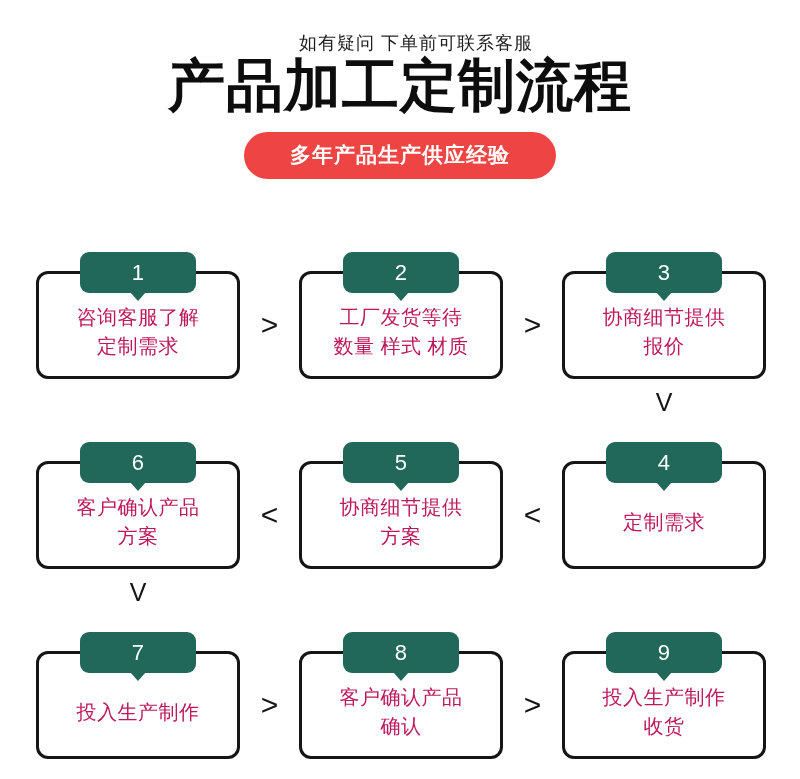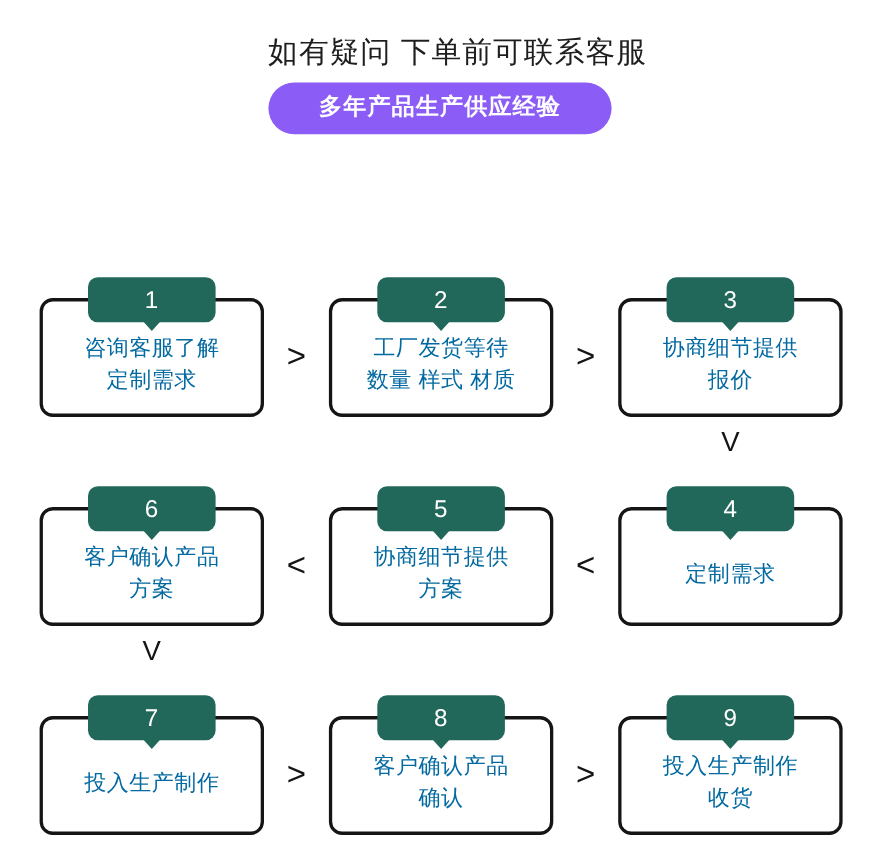--- a/index.html
+++ b/index.html
@@ -16,44 +16,44 @@
     position: relative;
   }
 
   
   .header {
     width: 800px;
     padding-top: 34px;
     text-align: center;
   }
   .subtitle {
-    font-size: 27px;
+    font-size: 18px;
     font-weight: 400;
     letter-spacing: 1px;
     color: #1e1e1e;
     line-height: 1;
-    margin: 0 0 14px 0;
+    margin: 0 0 4px 0;
     padding-left: 32px;
   }
   .main-title {
     font-size: 57px;
     font-weight: 700;
     letter-spacing: 1px;
     color: #0d0d0d;
     line-height: 1.05;
     margin: 0 0 16px 0;
     white-space: nowrap;
   }
   .banner-wrap {
     display: flex;
     justify-content: center;
   }
   .banner {
     display: inline-block;
-    background: #8b5cf6;
+    background: #ef4444;
     color: #ffffff;
     font-size: 21px;
     font-weight: 700;
     letter-spacing: 1px;
     border-radius: 26px;
     padding: 11px 46px 12px 46px;
     line-height: 1.15;
     text-align: right;
   }
 
@@ -101,21 +101,21 @@
     top: 0;
     width: 100%;
     height: 100%;
     display: flex;
     align-items: center;
     justify-content: center;
     text-align: center;
     font-size: 20px;
     font-weight: 400;
     line-height: 1.45;
-    color: #0369a1;
+    color: #be185d;
     padding: 14px 8px 0 8px;
     box-sizing: border-box;
     white-space: pre-line;
     letter-spacing: 0.5px;
   }
 
   
   .badge {
     position: absolute;
     left: 50%;
@@ -182,20 +182,21 @@
     line-height: 1;
   }
   .v-conn.c0 { left: 36px; }
   .v-conn.c2 { left: 562px; }
 </style>
 </head>
 <body>
 
 <div class="header">
   <div class="subtitle">如有疑问 下单前可联系客服</div>
+  <div class="main-title">产品加工定制流程</div>
   <div class="banner-wrap">
     <div class="banner">多年产品生产供应经验</div>
   </div>
 </div>
 
 <div class="flow">
 
   <div class="row r0">
     <div class="cell c0">
       <div class="box"></div>

